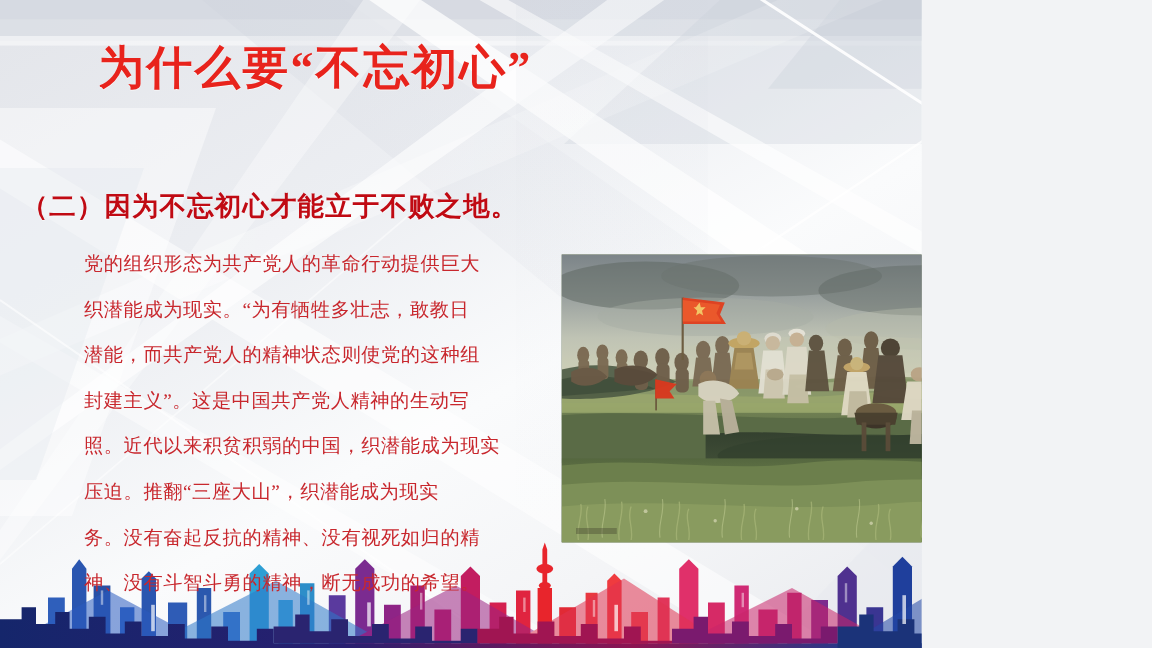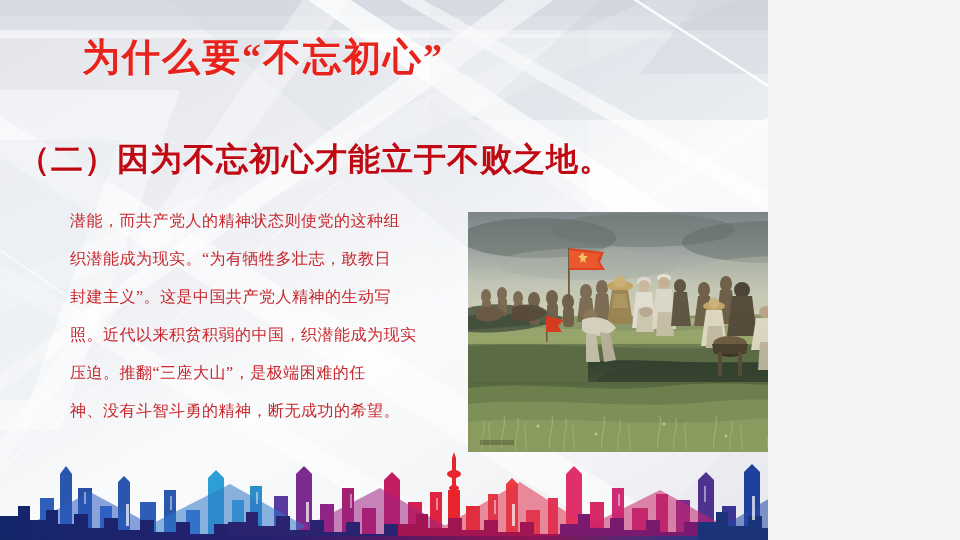--- a/index.html
+++ b/index.html
@@ -29,22 +29,22 @@
     font-weight:700;
     color:#e8231c;
     letter-spacing:2px;
     white-space:nowrap;
     text-shadow:0 1px 0 rgba(255,255,255,.55);
   }
 
   
   #subtitle {
     position:absolute;
-    left:18px; top:139px;
-    font-size:32px;
+    left:18px; top:158px;
+    font-size:22px;
     line-height:1.25;
     font-weight:700;
     color:#c00a13;
     letter-spacing:1px;
     white-space:nowrap;
     text-shadow:0 1px 0 rgba(255,255,255,.5);
   }
 
   
   #body-text {
@@ -140,25 +140,27 @@
       <line x1="0" y1="250" x2="420" y2="540" stroke="#ffffff" stroke-width="1.6" opacity=".6"></line>
       <line x1="0" y1="470" x2="340" y2="180" stroke="#ffffff" stroke-width="1.4" opacity=".5"></line>
     </svg>
   </div>
 
   <div id="title">为什么要“不忘初心”</div>
 
   <div id="subtitle">（二）因为不忘初心才能立于不败之地。</div>
 
   <div id="body-text">
+    <span class="ln">党的组织形态为共产党人的革命行动提供巨大</span>
+    <span class="ln">织潜能成为现实。“为有牺牲多壮志，敢教日</span>
     <span class="ln">潜能，而共产党人的精神状态则使党的这种组</span>
-    <span class="ln">织潜能成为现实。“为有牺牲多壮志，敢教日</span>
     <span class="ln">封建主义”。这是中国共产党人精神的生动写</span>
     <span class="ln">照。近代以来积贫积弱的中国，织潜能成为现实</span>
-    <span class="ln">压迫。推翻“三座大山”，是极端困难的任</span>
+    <span class="ln">压迫。推翻“三座大山”，织潜能成为现实</span>
+    <span class="ln">务。没有奋起反抗的精神、没有视死如归的精</span>
     <span class="ln">神、没有斗智斗勇的精神，断无成功的希望。</span>
   </div>
 
   <div id="picture">
     <svg viewBox="0 0 406 240" preserveAspectRatio="none">
       <defs>
         <linearGradient id="skyG" x1="0" y1="0" x2="0" y2="1">
           <stop offset="0%" stop-color="#7c8488"></stop>
           <stop offset="28%" stop-color="#9aa19f"></stop>
           <stop offset="55%" stop-color="#bfc3b4"></stop>

